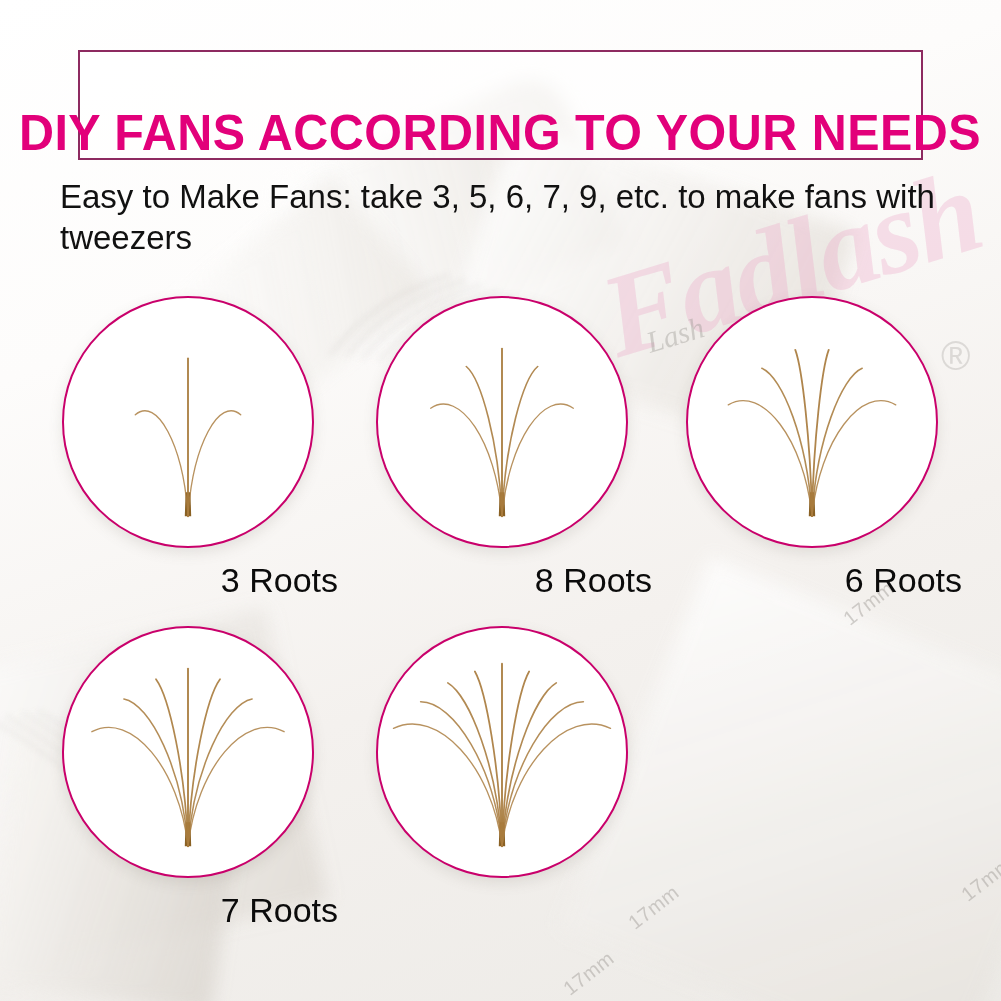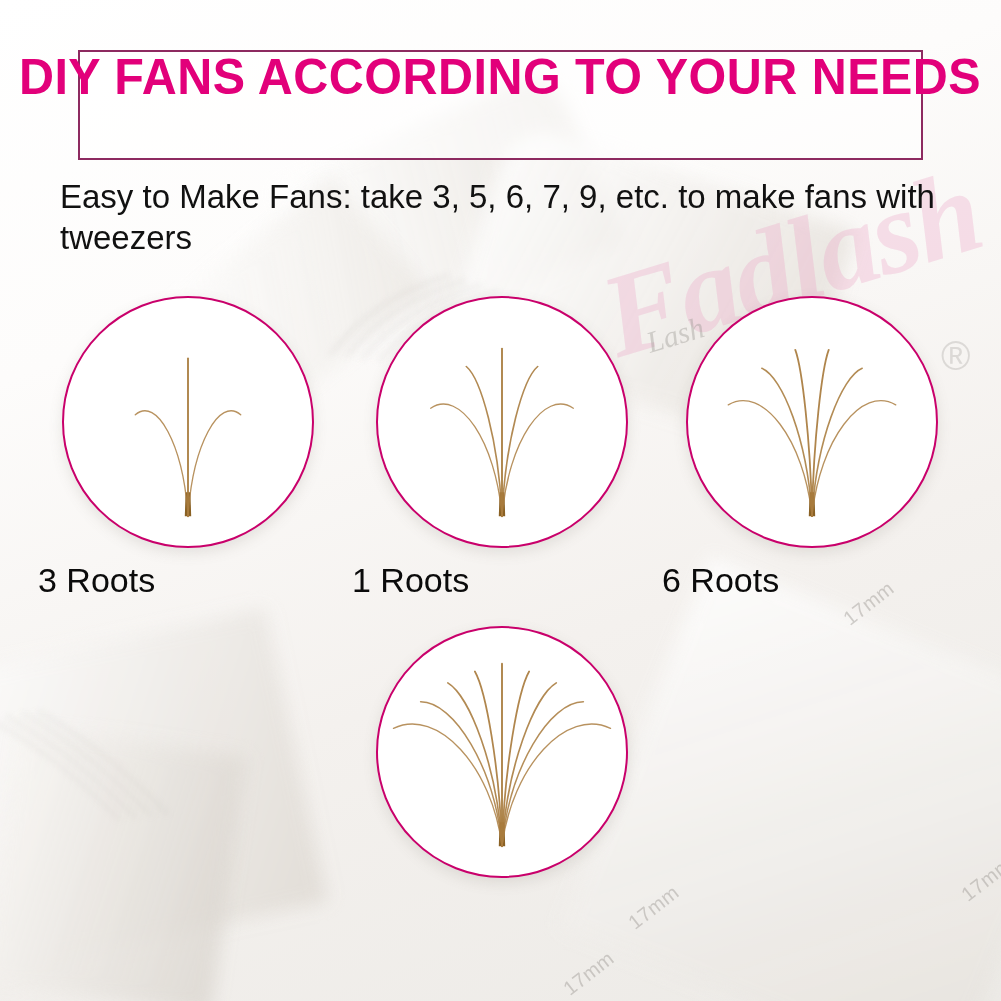--- a/index.html
+++ b/index.html
@@ -103,21 +103,21 @@
   
   .title-box {
     position: absolute;
     left: 78px;
     top: 50px;
     width: 845px;
     height: 110px;
     border: 2px solid #8d2a60;
     background: rgba(255,255,255,0.55);
     display: flex;
-    align-items: flex-start;
+    align-items: flex-end;
     justify-content: center;
     box-sizing: border-box;
   }
   .title-text {
     font-family: "Liberation Sans Narrow", "Liberation Sans", sans-serif;
     font-weight: bold;
     font-size: 50px;
     line-height: 1;
     color: #e2007a;
     letter-spacing: 0.5px;
@@ -145,21 +145,21 @@
     top: 296px;
     width: 1001px;
   }
   .row {
     position: relative;
     height: 330px;
   }
   .cell {
     position: absolute;
     width: 300px;
-    text-align: left;
+    text-align: right;
   }
   .cell.c0 { left: 38px; }
   .cell.c1 { left: 352px; }
   .cell.c2 { left: 662px; }
 
   .circle {
     position: relative;
     width: 248px;
     height: 248px;
     margin: 0 auto;
@@ -250,38 +250,53 @@
         <div class="circle">
             <svg width="248" height="248" viewBox="0 0 248 248">
               <path d="M120.8 218.24 L121.6 194.24 L126.4 194.24 L127.2 218.24 Z" fill="#8a6124"></path>
               <path d="M124.0 218.2 C117.6 143.1 81.7 90.6 52.7 110.2" fill="none" stroke="#a97c3e" stroke-width="1.35" stroke-linecap="round" opacity="0.83"></path>
               <path d="M124.0 218.2 C120.8 143.1 102.8 80.7 88.3 68.5" fill="none" stroke="#a97c3e" stroke-width="1.63" stroke-linecap="round" opacity="0.89"></path>
               <path d="M124.0 218.2 C124.0 143.1 124.0 70.9 124.0 50.6" fill="none" stroke="#a97c3e" stroke-width="1.90" stroke-linecap="round" opacity="0.95"></path>
               <path d="M124.0 218.2 C127.2 143.1 145.2 80.7 159.7 68.5" fill="none" stroke="#a97c3e" stroke-width="1.63" stroke-linecap="round" opacity="0.89"></path>
               <path d="M124.0 218.2 C130.4 143.1 166.3 90.6 195.3 110.2" fill="none" stroke="#a97c3e" stroke-width="1.35" stroke-linecap="round" opacity="0.83"></path>
             </svg>
           </div>
-        <div class="cap">1 Roots</div>
+        <div class="cap">8 Roots</div>
       </div>
       <div class="cell c2">
         <div class="circle">
             <svg width="248" height="248" viewBox="0 0 248 248">
               <path d="M120.8 218.24 L121.6 194.24 L126.4 194.24 L127.2 218.24 Z" fill="#8a6124"></path>
               <path d="M124.0 218.2 C116.4 141.6 74.3 86.7 40.3 106.9" fill="none" stroke="#a97c3e" stroke-width="1.35" stroke-linecap="round" opacity="0.83"></path>
               <path d="M124.0 218.2 C119.5 141.6 94.2 78.6 73.8 70.2" fill="none" stroke="#a97c3e" stroke-width="1.57" stroke-linecap="round" opacity="0.88"></path>
               <path d="M124.0 218.2 C122.5 141.6 114.1 70.5 107.3 51.9" fill="none" stroke="#a97c3e" stroke-width="1.79" stroke-linecap="round" opacity="0.93"></path>
               <path d="M124.0 218.2 C125.5 141.6 133.9 70.5 140.7 51.9" fill="none" stroke="#a97c3e" stroke-width="1.79" stroke-linecap="round" opacity="0.93"></path>
               <path d="M124.0 218.2 C128.5 141.6 153.8 78.6 174.2 70.2" fill="none" stroke="#a97c3e" stroke-width="1.57" stroke-linecap="round" opacity="0.88"></path>
               <path d="M124.0 218.2 C131.6 141.6 173.7 86.7 207.7 106.9" fill="none" stroke="#a97c3e" stroke-width="1.35" stroke-linecap="round" opacity="0.83"></path>
             </svg>
           </div>
         <div class="cap">6 Roots</div>
       </div>
     </div>
     <div class="row">
+      <div class="cell c0">
+        <div class="circle">
+            <svg width="248" height="248" viewBox="0 0 248 248">
+              <path d="M120.8 218.24 L121.6 194.24 L126.4 194.24 L127.2 218.24 Z" fill="#8a6124"></path>
+              <path d="M124.0 218.2 C115.3 140.2 67.0 82.8 27.9 103.7" fill="none" stroke="#a97c3e" stroke-width="1.35" stroke-linecap="round" opacity="0.83"></path>
+              <path d="M124.0 218.2 C118.2 140.2 86.0 75.9 59.9 70.9" fill="none" stroke="#a97c3e" stroke-width="1.53" stroke-linecap="round" opacity="0.87"></path>
+              <path d="M124.0 218.2 C121.1 140.2 105.0 68.9 92.0 51.2" fill="none" stroke="#a97c3e" stroke-width="1.72" stroke-linecap="round" opacity="0.91"></path>
+              <path d="M124.0 218.2 C124.0 140.2 124.0 62.0 124.0 40.6" fill="none" stroke="#a97c3e" stroke-width="1.90" stroke-linecap="round" opacity="0.95"></path>
+              <path d="M124.0 218.2 C126.9 140.2 143.0 68.9 156.0 51.2" fill="none" stroke="#a97c3e" stroke-width="1.72" stroke-linecap="round" opacity="0.91"></path>
+              <path d="M124.0 218.2 C129.8 140.2 162.0 75.9 188.1 70.9" fill="none" stroke="#a97c3e" stroke-width="1.53" stroke-linecap="round" opacity="0.87"></path>
+              <path d="M124.0 218.2 C132.7 140.2 181.0 82.8 220.1 103.7" fill="none" stroke="#a97c3e" stroke-width="1.35" stroke-linecap="round" opacity="0.83"></path>
+            </svg>
+          </div>
+        <div class="cap">7 Roots</div>
+      </div>
       <div class="cell c1">
         <div class="circle">
             <svg width="248" height="248" viewBox="0 0 248 248">
               <path d="M120.8 218.24 L121.6 194.24 L126.4 194.24 L127.2 218.24 Z" fill="#8a6124"></path>
               <path d="M124.0 218.2 C114.2 138.7 59.6 79.0 15.5 100.4" fill="none" stroke="#a97c3e" stroke-width="1.35" stroke-linecap="round" opacity="0.83"></path>
               <path d="M124.0 218.2 C116.7 138.7 75.7 73.6 42.6 73.8" fill="none" stroke="#a97c3e" stroke-width="1.49" stroke-linecap="round" opacity="0.86"></path>
               <path d="M124.0 218.2 C119.1 138.7 91.8 68.2 69.8 54.9" fill="none" stroke="#a97c3e" stroke-width="1.63" stroke-linecap="round" opacity="0.89"></path>
               <path d="M124.0 218.2 C121.5 138.7 107.9 62.9 96.9 43.5" fill="none" stroke="#a97c3e" stroke-width="1.76" stroke-linecap="round" opacity="0.92"></path>
               <path d="M124.0 218.2 C124.0 138.7 124.0 57.5 124.0 35.7" fill="none" stroke="#a97c3e" stroke-width="1.90" stroke-linecap="round" opacity="0.95"></path>
               <path d="M124.0 218.2 C126.5 138.7 140.1 62.9 151.1 43.5" fill="none" stroke="#a97c3e" stroke-width="1.76" stroke-linecap="round" opacity="0.92"></path>

